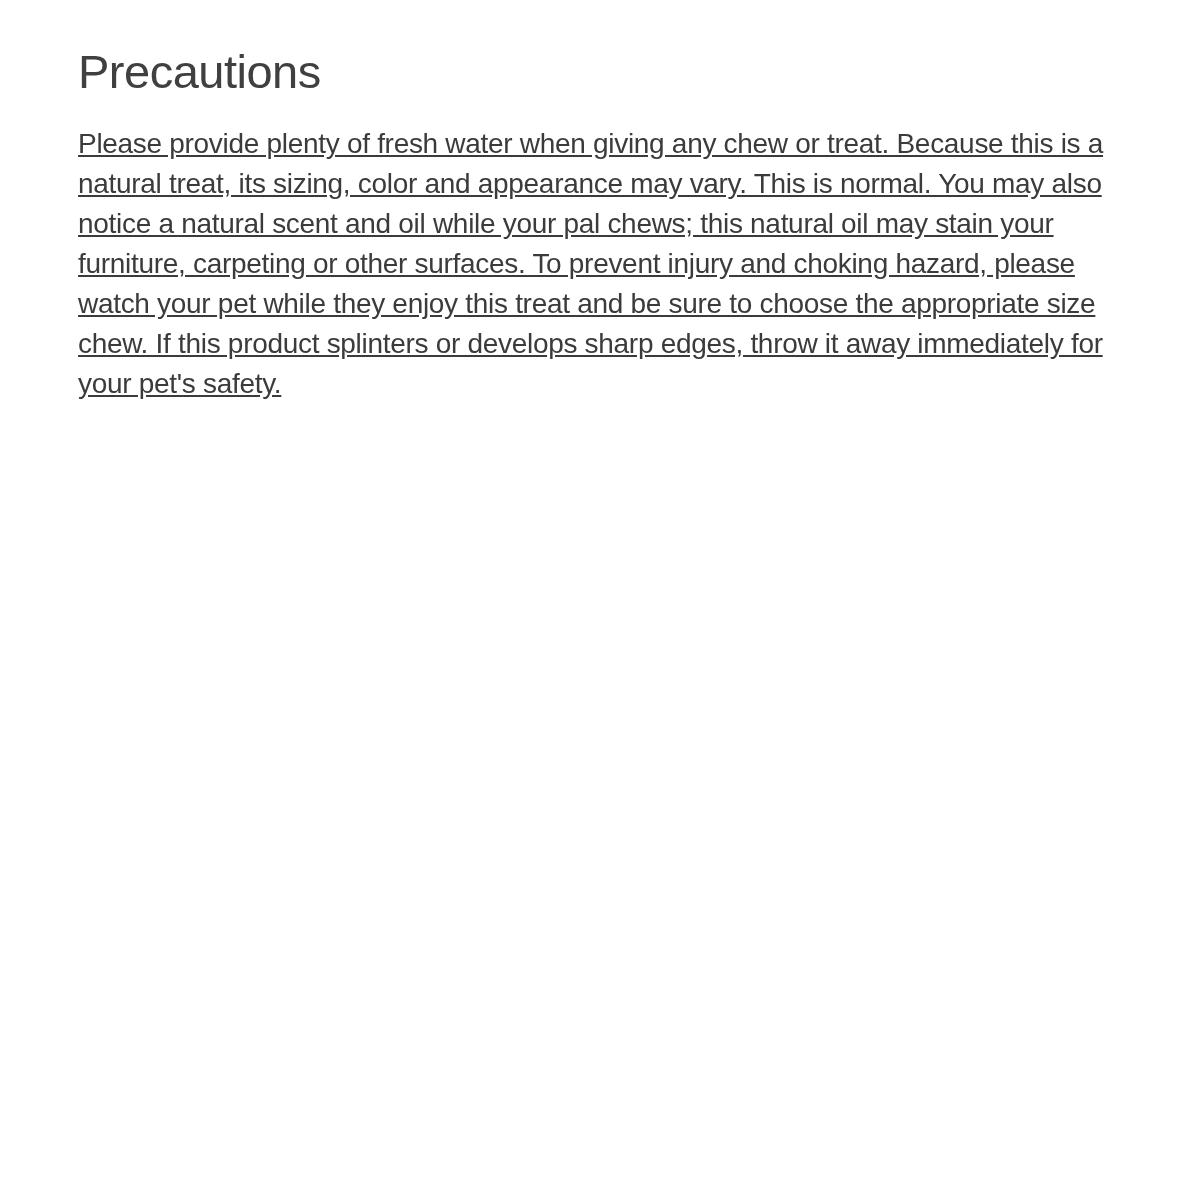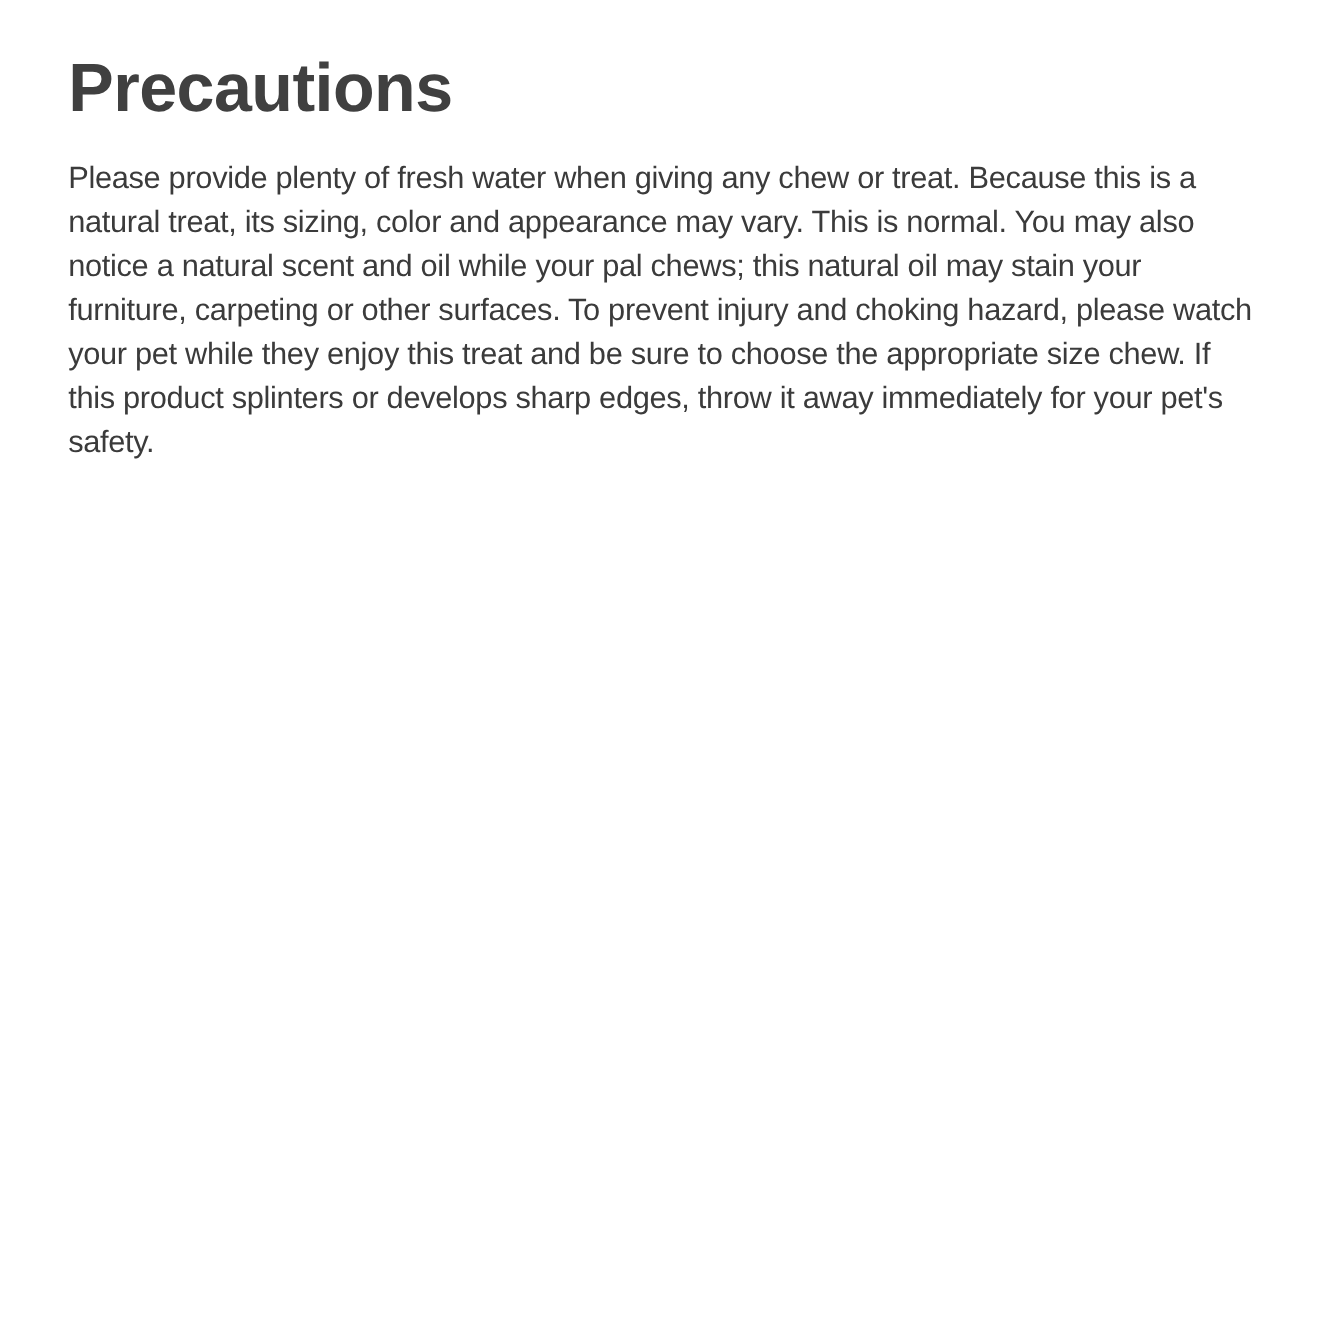--- a/index.html
+++ b/index.html
@@ -14,35 +14,36 @@
     font-family: "Liberation Sans", sans-serif;
   }
   .section {
     box-sizing: border-box;
     width: 1200px;
     height: 1200px;
     padding: 44px 50px 0 62px;
     background: #ffffff;
   }
   .section-title {
-    margin: 0 0 24px 0;
-    font-size: 62px;
-    font-weight: 700;
+    margin: 0 0 24px 16px;
+    font-size: 47px;
+    font-weight: 400;
     line-height: 1.2;
     letter-spacing: -0.5px;
     color: #404040;
   }
   .section-body {
-    margin: 0;
+    margin: 16px;
     max-width: 1092px;
     font-size: 28px;
     font-weight: 400;
     line-height: 40px;
     letter-spacing: -0.3px;
     color: #3b3b3b;
+    text-decoration: underline;
   }
 </style>
 </head>
 <body>
 
 <div class="section">
   <h1 class="section-title">Precautions</h1>
   <p class="section-body">Please provide plenty of fresh water when giving any chew or treat. Because this is a natural treat, its sizing, color and appearance may vary. This is normal. You may also notice a natural scent and oil while your pal chews; this natural oil may stain your furniture, carpeting or other surfaces. To prevent injury and choking hazard, please watch your pet while they enjoy this treat and be sure to choose the appropriate size chew. If this product splinters or develops sharp edges, throw it away immediately for your pet's safety.</p>
 </div>
 

